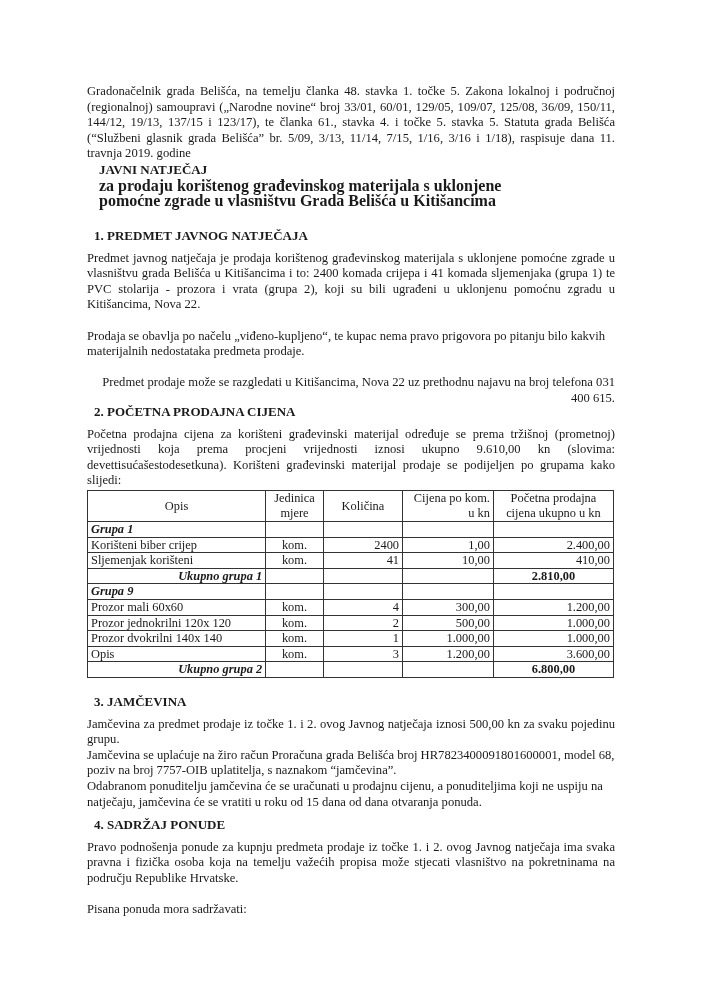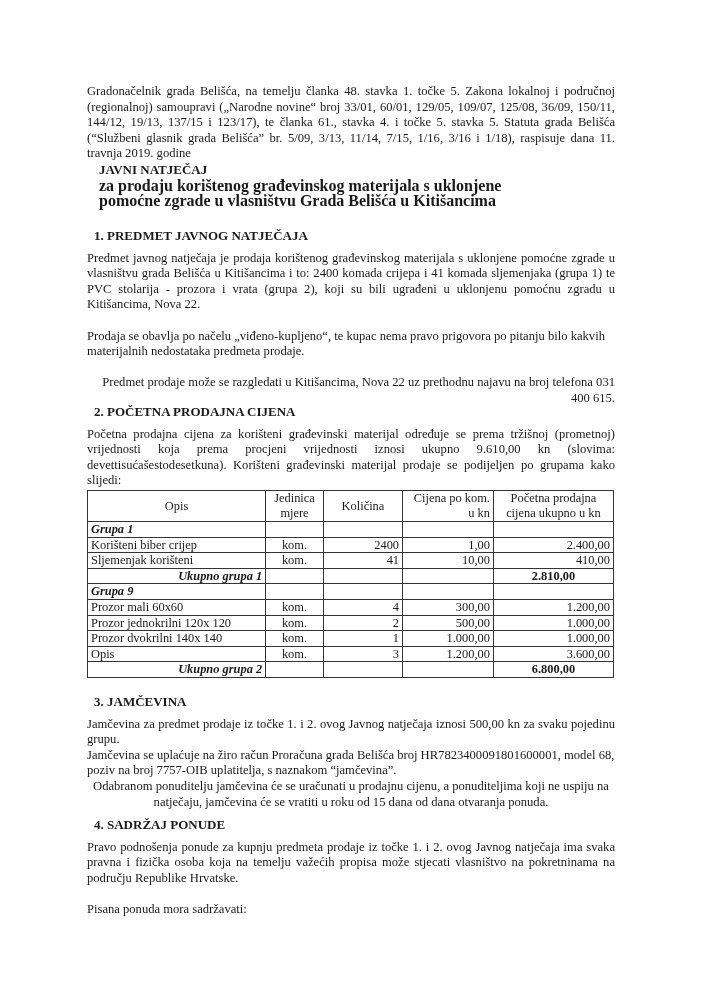--- a/index.html
+++ b/index.html
@@ -130,21 +130,21 @@
           <td></td>
       <td class="totv">6.800,00</td>
     </tr>
   </tbody>
     </table>
 
   <div class="sec" style="top:687px;">
     <p class="h">3. JAMČEVINA</p>
     <p class="p">Jamčevina za predmet prodaje iz točke 1. i 2. ovog Javnog natječaja iznosi 500,00 kn za svaku pojedinu grupu.</p>
     <p class="p" style="text-align:left">Jamčevina se uplaćuje na žiro račun Proračuna grada Belišća broj HR7823400091801600001, model 68, poziv na broj 7757-OIB uplatitelja, s naznakom “jamčevina”.</p>
-    <p class="p" style="text-align:center">Odabranom ponuditelju jamčevina će se uračunati u prodajnu cijenu, a ponuditeljima koji ne uspiju na natječaju, jamčevina će se vratiti u roku od 15 dana od dana otvaranja ponuda.</p>
+    <p class="p" style="text-align:left">Odabranom ponuditelju jamčevina će se uračunati u prodajnu cijenu, a ponuditeljima koji ne uspiju na natječaju, jamčevina će se vratiti u roku od 15 dana od dana otvaranja ponuda.</p>
   </div>
 
   <div class="sec" style="top:810px;">
     <p class="h">4. SADRŽAJ PONUDE</p>
     <p class="p">Pravo podnošenja ponude za kupnju predmeta prodaje iz točke 1. i 2. ovog Javnog natječaja ima svaka pravna i fizička osoba koja na temelju važećih propisa može stjecati vlasništvo na pokretninama na području Republike Hrvatske.</p>
     <div class="gap"></div>
     <p class="p">Pisana ponuda mora sadržavati:</p>
   </div>
 
 </div>

